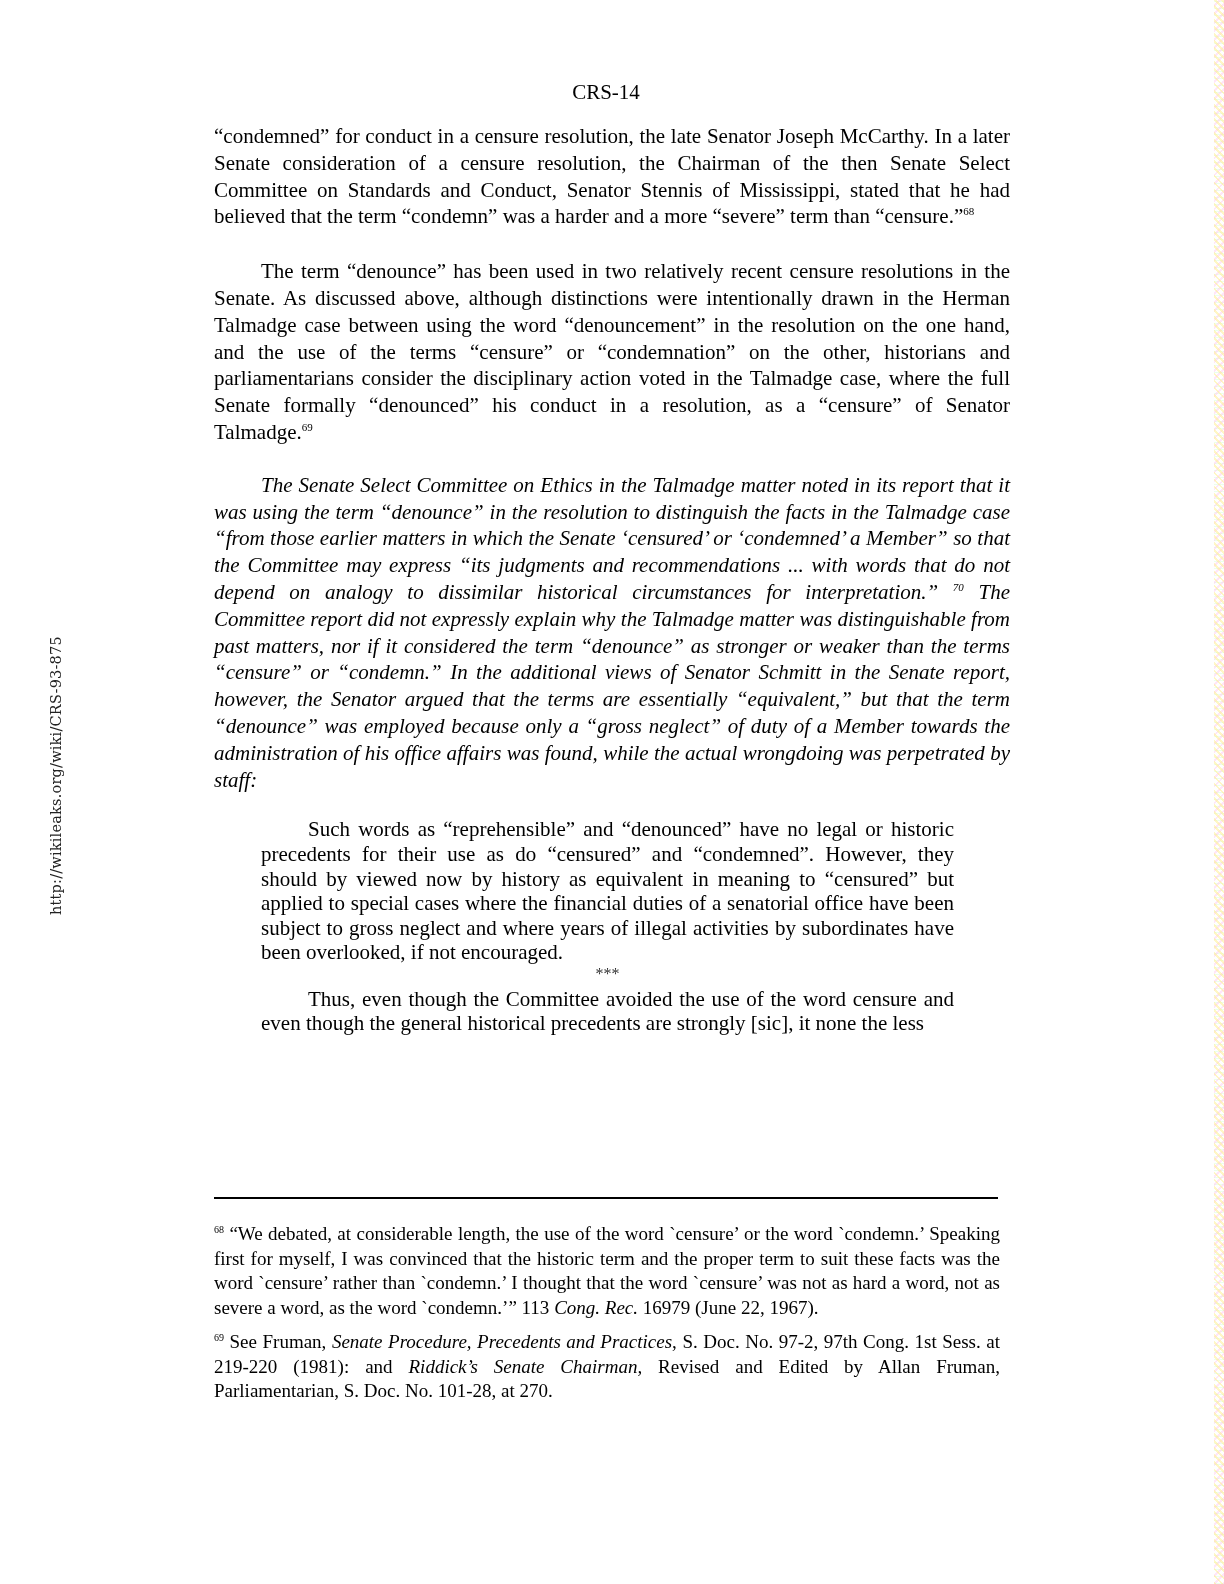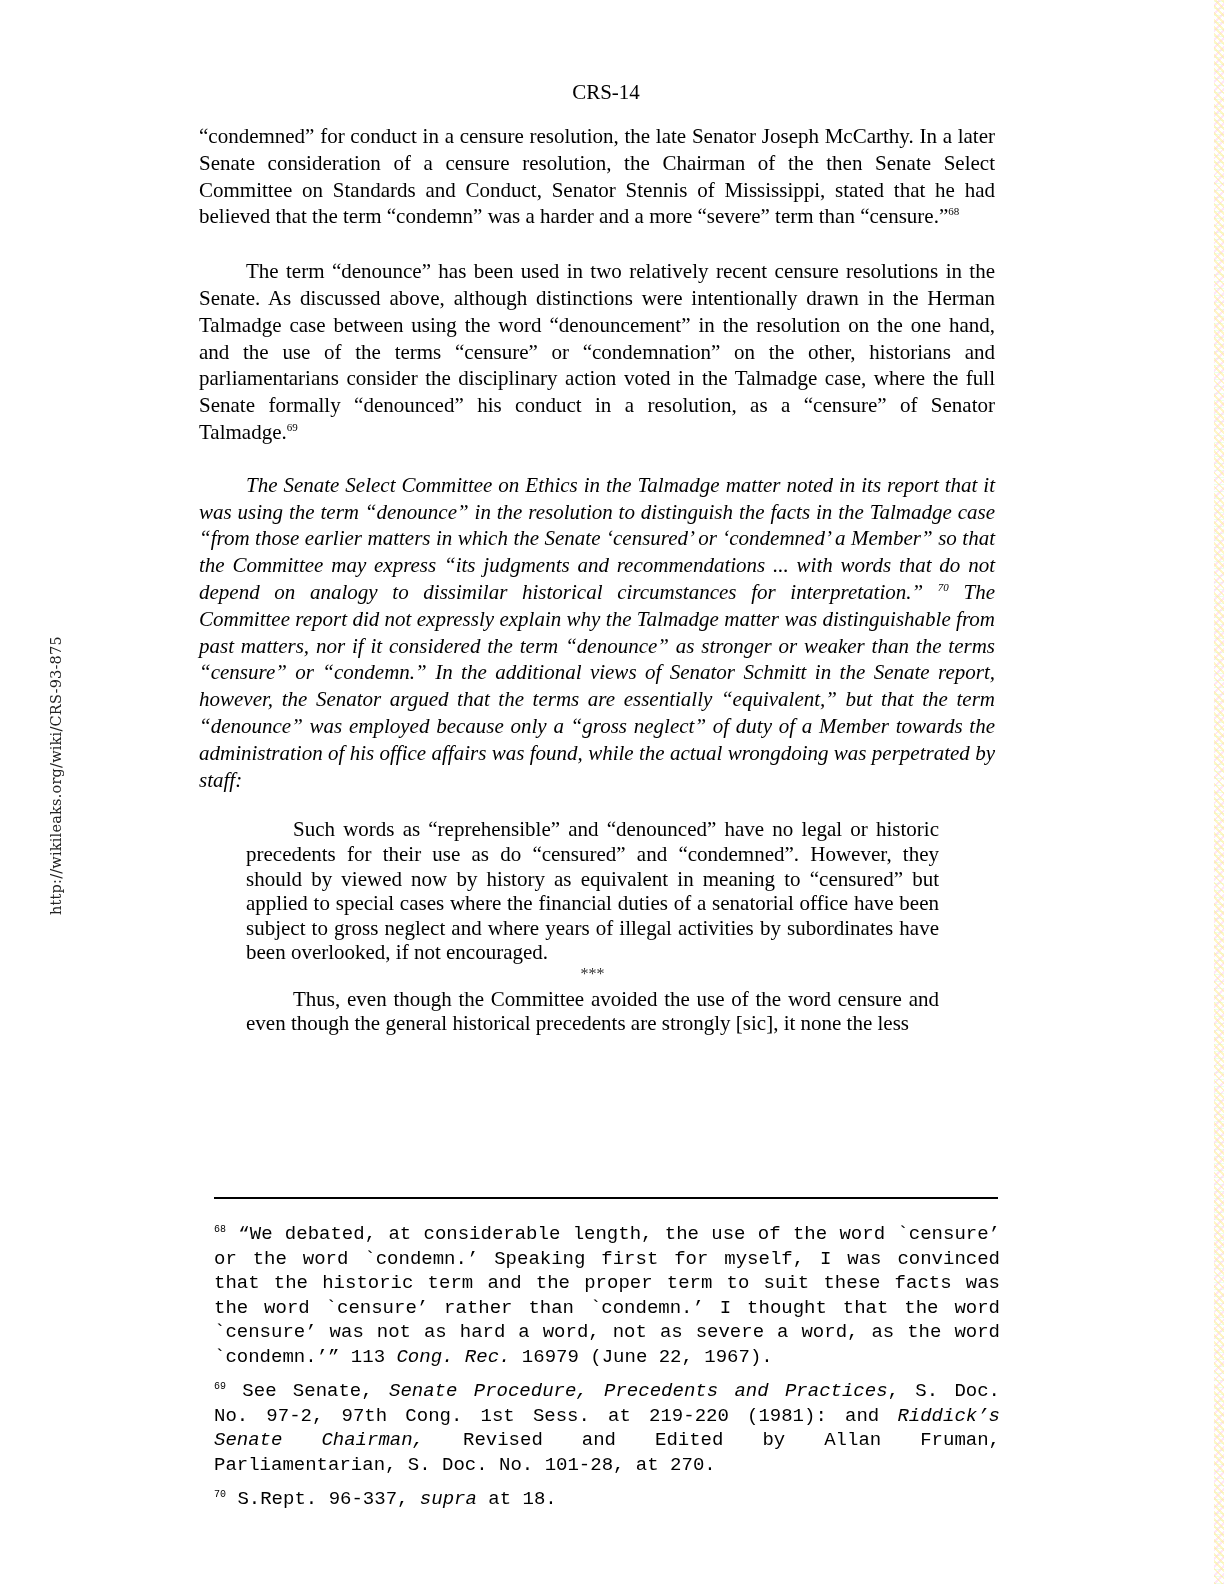--- a/index.html
+++ b/index.html
@@ -19,21 +19,21 @@
     position: absolute; left: 48px; top: 915px;
     transform: rotate(-90deg); transform-origin: left top;
     font-family: "DejaVu Serif", serif; font-size: 14.5px; color: #222;
     white-space: nowrap; letter-spacing: 0.2px;
   }
   .page-number {
     position: absolute; top: 80px; left: 0; width: 1212px; text-align: center;
     font-size: 21px;
   }
   .content {
-    position: absolute; left: 199px; top: 123px; width: 796px;
+    position: absolute; left: 214px; top: 123px; width: 796px;
     font-size: 21px; line-height: 26.8px; text-align: justify;
   }
   .content p { margin: 0; }
   .para-top { margin-bottom: 0; }
   h2.section-heading {
     font-family: "Liberation Sans", "DejaVu Sans", sans-serif;
     font-weight: bold; font-size: 24.5px; margin: 30px 0 0 0; line-height: 30px;
   }
   .indent { text-indent: 47px; }
   .para-1 { margin-top: 28px !important; }
@@ -44,21 +44,21 @@
   }
   .quote-2 { margin-top: 4px !important; }
   .stars { text-align: center; font-size: 16px; line-height: 18px; margin: 0 56px 0 47px; color: #333; }
   sup { font-size: 11px; line-height: 0; vertical-align: super; }
   .rule {
     position: absolute; left: 214px; top: 1197px; width: 784px; height: 0;
     border-top: 2px solid #000;
   }
   .footnotes {
     position: absolute; left: 214px; top: 1222px; width: 786px;
-    font-size: 19px; line-height: 24.5px; text-align: justify; font-family: Liberation Mono, monospace;
+    font-size: 19px; line-height: 24.5px; text-align: justify;
   }
   .footnotes p { margin: 0 0 10px 0; }
   .footnotes sup { font-size: 10px; }
   .it { font-style: italic; }
 </style>
 </head>
 <body>
 
 <div class="right-edge"></div>
 
@@ -76,15 +76,14 @@
 
   <p class="quote indent">Such words as “reprehensible” and “denounced” have no legal or historic precedents for their use as do “censured” and “condemned”. However, they should by viewed now by history as equivalent in meaning to “censured” but applied to special cases where the financial duties of a senatorial office have been subject to gross neglect and where years of illegal activities by subordinates have been overlooked, if not encouraged.</p>
   <div class="stars">***</div>
   <p class="quote quote-2 indent">Thus, even though the Committee avoided the use of the word censure and even though the general historical precedents are strongly [sic], it none the less</p>
 </div>
 
 <div class="rule"></div>
 
 <div class="footnotes">
   <p><sup>68</sup><span> “We debated, at considerable length, the use of the word `censure’ or the word `condemn.’ Speaking first for myself, I was convinced that the historic term and the proper term to suit these facts was the word `censure’ rather than `condemn.’ I thought that the word `censure’ was not as hard a word, not as severe a word, as the word `condemn.’” 113 </span><span class="it">Cong. Rec.</span><span> 16979 (June 22, 1967).</span></p>
-  <p><sup>69</sup><span> See Senate, </span><span class="it">Senate Procedure, Precedents and Practices</span><span>, S. Doc. No. 97-2, 97th Cong. 1st Sess. at 219-220 (1981): and </span><span class="it">Riddick’s Senate Chairman,</span><span> Revised and Edited by Allan Fruman, Parliamentarian, S. Doc. No. 101-28, at 270.</span></p>
-  <p><sup>70</sup><span>  S.Rept. 96-337, </span><span class="it">supra</span><span> at 18.</span></p>
+  <p><sup>69</sup><span> See Fruman, </span><span class="it">Senate Procedure, Precedents and Practices</span><span>, S. Doc. No. 97-2, 97th Cong. 1st Sess. at 219-220 (1981): and </span><span class="it">Riddick’s Senate Chairman,</span><span> Revised and Edited by Allan Fruman, Parliamentarian, S. Doc. No. 101-28, at 270.</span></p>
 </div>
 
 </body></html>

